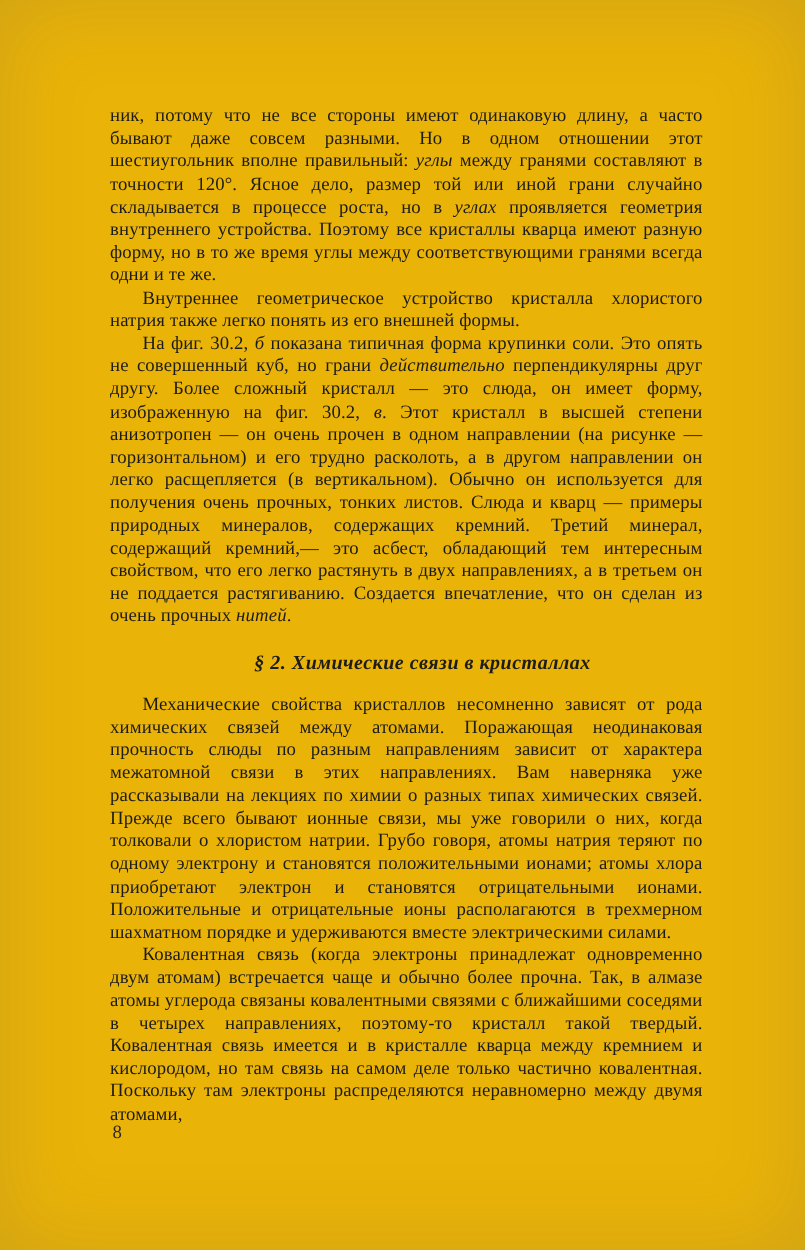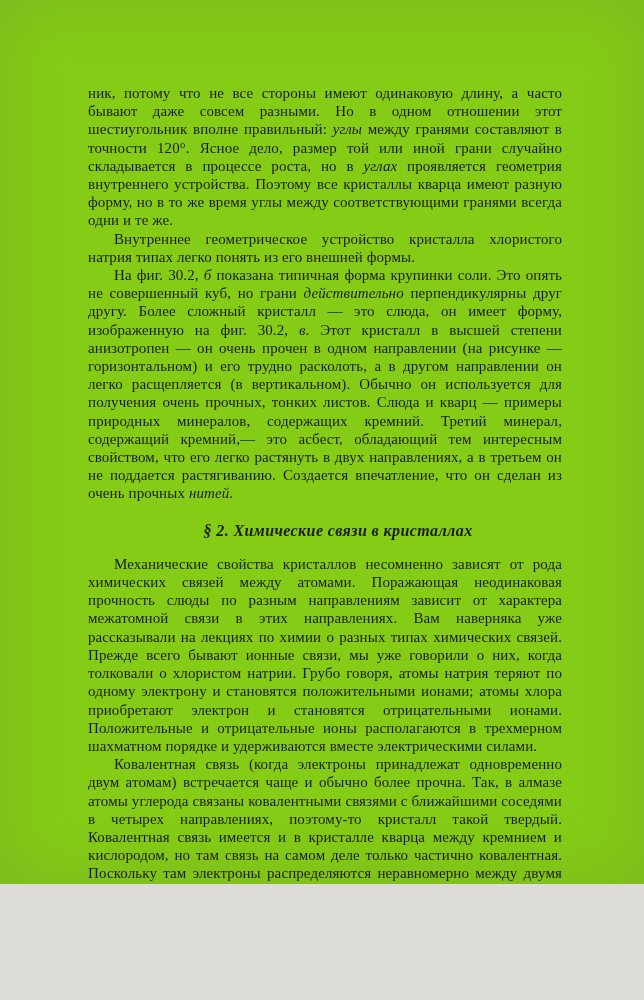--- a/index.html
+++ b/index.html
@@ -8,22 +8,22 @@
   }
   body {
     width: 644px;
     height: 1000px;
     background: #dddcd8;
     font-family: "Liberation Serif", "DejaVu Serif", serif;
   }
   .scan-page {
     position: relative;
     width: 644px;
-    height: 884px;
-    background: #84cc16;
+    height: 1000px;
+    background: #eab308;
     box-shadow: inset 0 0 70px rgba(90,88,80,0.18);
     overflow: hidden;
     color: #1d1c1a;
   }
   .text-column {
     position: absolute;
     left: 88px;
     top: 84px;
     width: 474px;
     text-align: justify;
@@ -53,20 +53,20 @@
     font-size: 15px;
     color: #2a2927;
   }
 </style>
 </head>
 <body>
 
 <div class="scan-page">
   <div class="text-column">
       <p class="paragraph"><span>ник, потому что не все стороны имеют одинаковую длину, а часто бывают даже совсем разными. Но в одном отношении этот шестиугольник вполне правильный: </span><span style="font-style: italic;">углы</span><span> между гранями составляют в точности 120°. Ясное дело, размер той или иной грани случайно складывается в процессе роста, но в </span><span style="font-style: italic;">углах</span><span> проявляется геометрия внутреннего устройства. Поэтому все кристаллы кварца имеют разную форму, но в то же время углы между соответствующими гранями всегда одни и те же.</span></p>
-      <p class="paragraph indent"><span>Внутреннее геометрическое устройство кристалла хлористого натрия типах легко понять из его внешней формы.</span></p>
+      <p class="paragraph indent"><span>Внутреннее геометрическое устройство кристалла хлористого натрия также легко понять из его внешней формы.</span></p>
       <p class="paragraph indent"><span>На фиг. 30.2, </span><span style="font-style: italic;">б</span><span> показана типичная форма крупинки соли. Это опять не совершенный куб, но грани </span><span style="font-style: italic;">действительно</span><span> перпендикулярны друг другу. Более сложный кристалл — это слюда, он имеет форму, изображенную на фиг. 30.2, </span><span style="font-style: italic;">в</span><span>. Этот кристалл в высшей степени анизотропен — он очень прочен в одном направлении (на рисунке — горизонтальном) и его трудно расколоть, а в другом направлении он легко расщепляется (в вертикальном). Обычно он используется для получения очень прочных, тонких листов. Слюда и кварц — примеры природных минералов, содержащих кремний. Третий минерал, содержащий кремний,— это асбест, обладающий тем интересным свойством, что его легко растянуть в двух направлениях, а в третьем он не поддается растягиванию. Создается впечатление, что он сделан из очень прочных </span><span style="font-style: italic;">нитей</span><span>.</span></p>
       <div class="section-heading">§ 2. Химические связи в кристаллах</div>
       <p class="paragraph indent"><span>Механические свойства кристаллов несомненно зависят от рода химических связей между атомами. Поражающая неодинаковая прочность слюды по разным направлениям зависит от характера межатомной связи в этих направлениях. Вам наверняка уже рассказывали на лекциях по химии о разных типах химических связей. Прежде всего бывают ионные связи, мы уже говорили о них, когда толковали о хлористом натрии. Грубо говоря, атомы натрия теряют по одному электрону и становятся положительными ионами; атомы хлора приобретают электрон и становятся отрицательными ионами. Положительные и отрицательные ионы располагаются в трехмерном шахматном порядке и удерживаются вместе электрическими силами.</span></p>
       <p class="paragraph indent"><span>Ковалентная связь (когда электроны принадлежат одновременно двум атомам) встречается чаще и обычно более прочна. Так, в алмазе атомы углерода связаны ковалентными связями с ближайшими соседями в четырех направлениях, поэтому-то кристалл такой твердый. Ковалентная связь имеется и в кристалле кварца между кремнием и кислородом, но там связь на самом деле только частично ковалентная. Поскольку там электроны распределяются неравномерно между двумя атомами,</span></p>
     </div>
   <div class="page-number">8</div>
 </div>
 
 </body></html>

